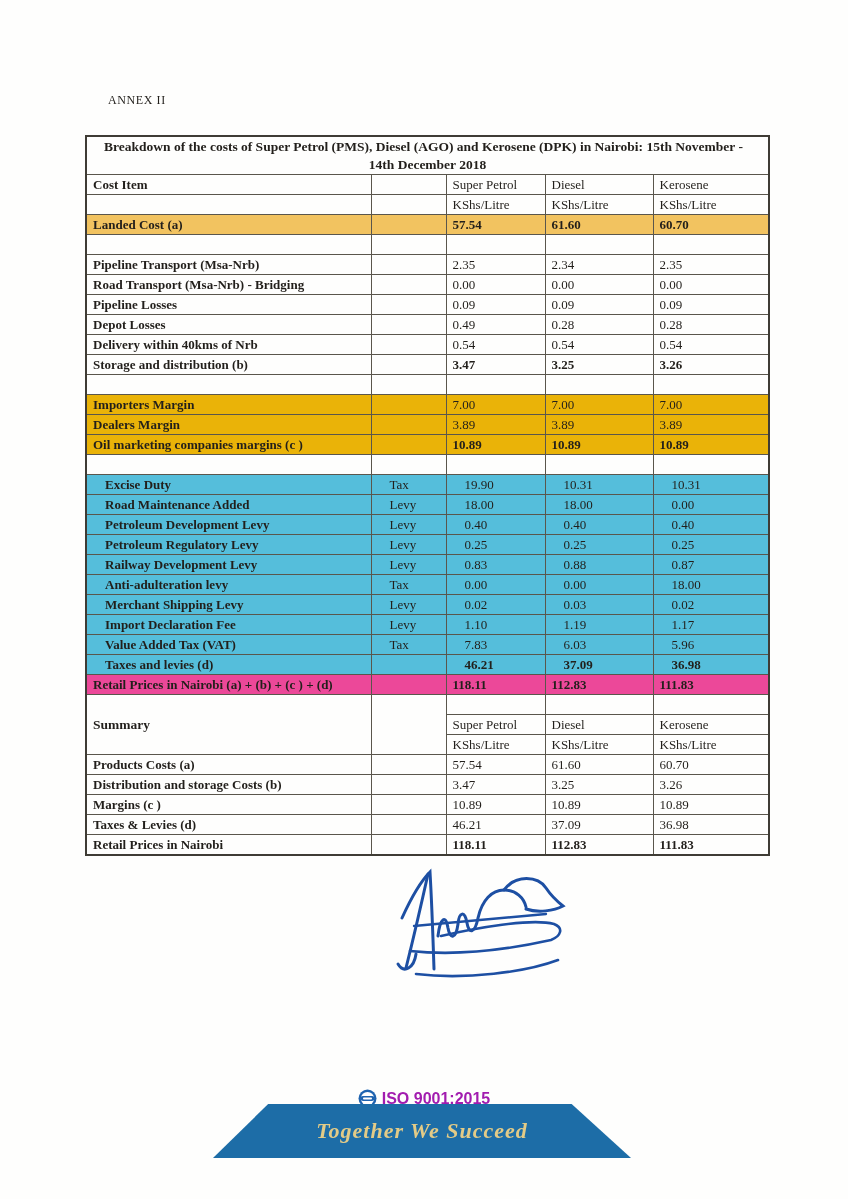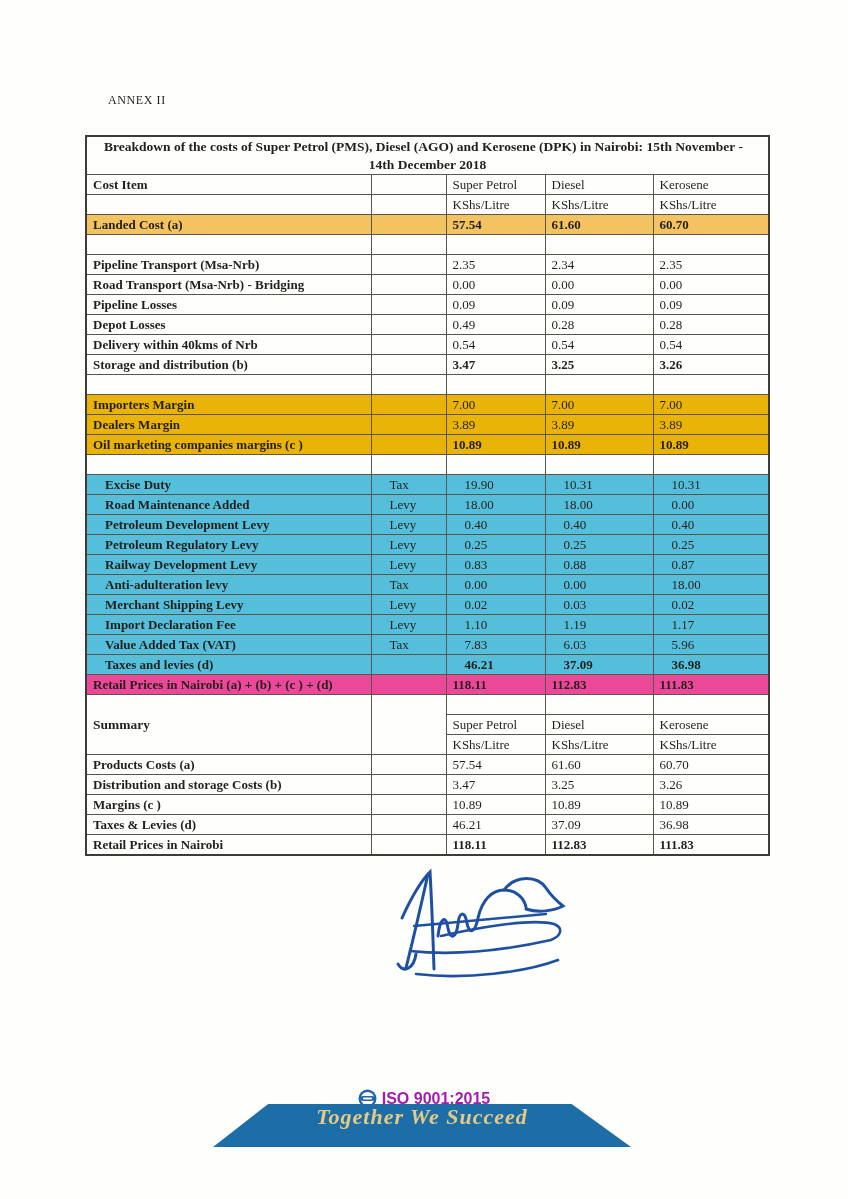--- a/index.html
+++ b/index.html
@@ -22,23 +22,23 @@
   tr.hl-blue   td{background:#55bedb;padding-left:18px;}
   tr.hl-yellow td{background:#ec4899;}
   td.summary-cell{vertical-align:middle;font-size:13.5px;margin-left:20px;}
 
   .signature{position:absolute;left:386px;top:856px;}
 
   .iso-row{position:absolute;left:0;top:1080px;width:100%;text-align:center;
            font-family:"Liberation Sans",sans-serif;font-size:16px;font-weight:bold;color:#a21caf;margin-top:9px;}
   .iso-row svg{vertical-align:-4px;margin-right:5px;}
 
-  .banner{position:absolute;left:213px;top:1104px;width:418px;height:43px;background:#1d6da7;
+  .banner{position:absolute;left:213px;top:1104px;width:418px;height:54px;background:#1d6da7;
           clip-path:polygon(13.2% 0,85.8% 0,100% 100%,0 100%);
-          display:flex;align-items:flex-start;justify-content:center;}
+          display:flex;align-items:center;justify-content:center;}
   .banner .banner-text{font-family:"Liberation Serif",serif;font-style:italic;font-weight:bold;
           font-size:22px;color:#e3cb87;letter-spacing:1px;}
 </style>
 </head>
 <body>
 
 <div class="page">
 
   <div class="annex">ANNEX II</div>
 

